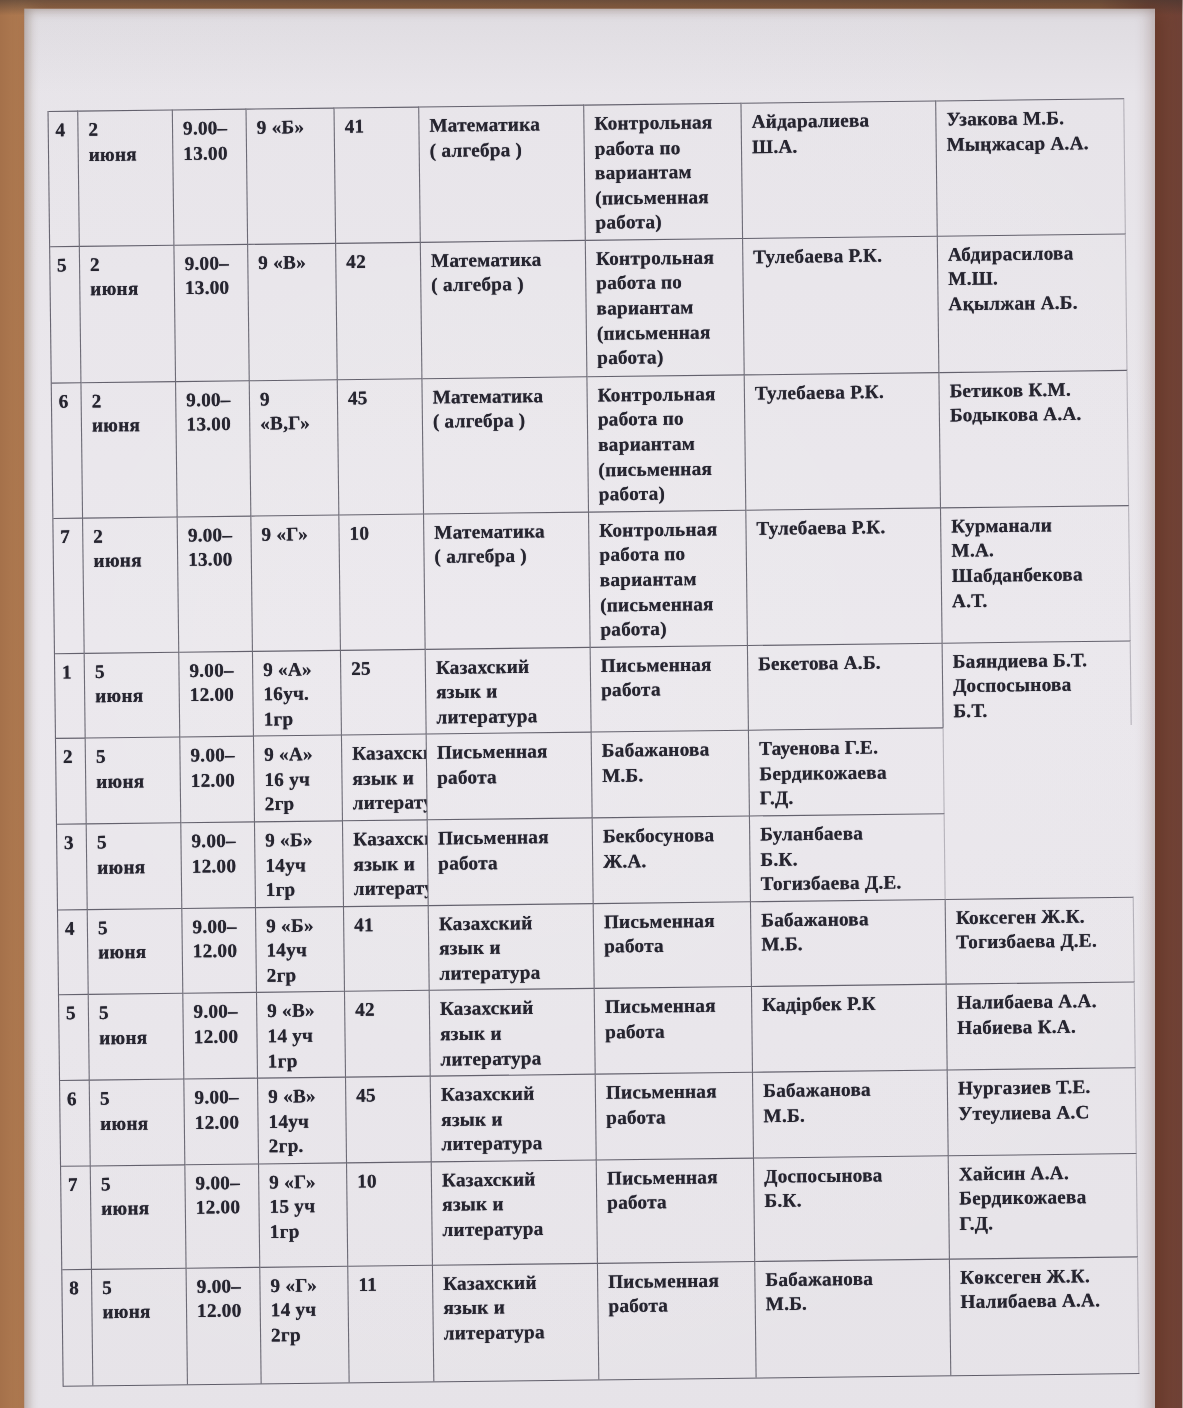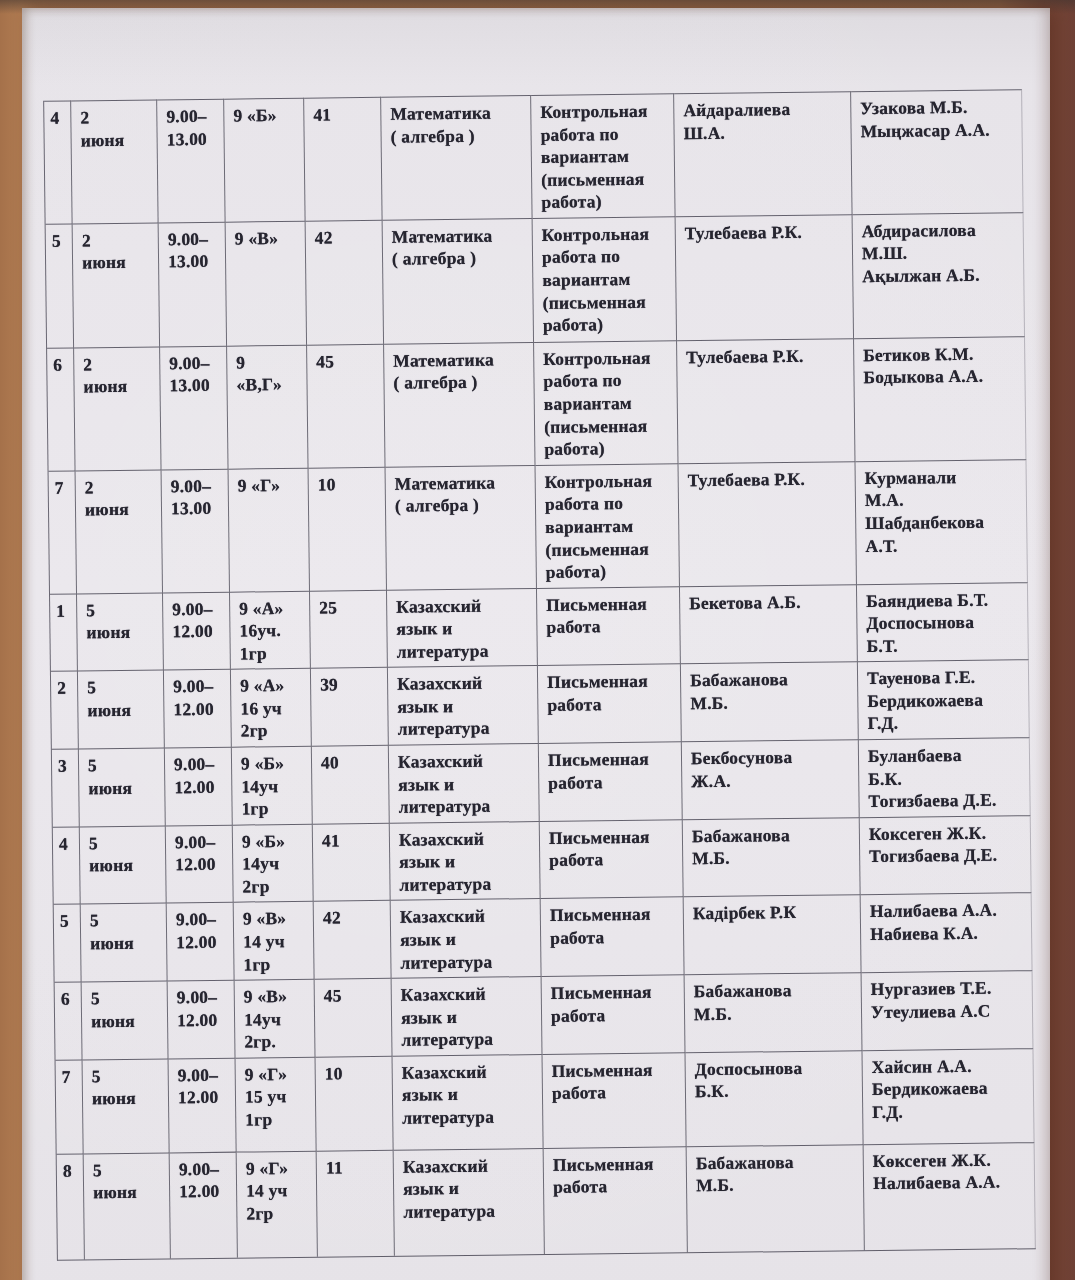--- a/index.html
+++ b/index.html
@@ -191,42 +191,40 @@
           </div>
           <div class="t-row">
             <div class="cell col-num">2</div>
             <div class="cell col-date">5
 июня</div>
             <div class="cell col-time">9.00–
 12.00</div>
             <div class="cell col-class">9 «А»
 16 уч
 2гр</div>
-            <div class="cell col-room">39</div>
             <div class="cell col-subject">Казахский
 язык и
 литература</div>
             <div class="cell col-work">Письменная
 работа</div>
             <div class="cell col-teacher">Бабажанова
 М.Б.</div>
             <div class="cell col-assistants">Тауенова Г.Е.
 Бердикожаева
 Г.Д.</div>
           </div>
           <div class="t-row">
             <div class="cell col-num">3</div>
             <div class="cell col-date">5
 июня</div>
             <div class="cell col-time">9.00–
 12.00</div>
             <div class="cell col-class">9 «Б»
 14уч
 1гр</div>
-            <div class="cell col-room">40</div>
             <div class="cell col-subject">Казахский
 язык и
 литература</div>
             <div class="cell col-work">Письменная
 работа</div>
             <div class="cell col-teacher">Бекбосунова
 Ж.А.</div>
             <div class="cell col-assistants">Буланбаева
 Б.К.
 Тогизбаева Д.Е.</div>

